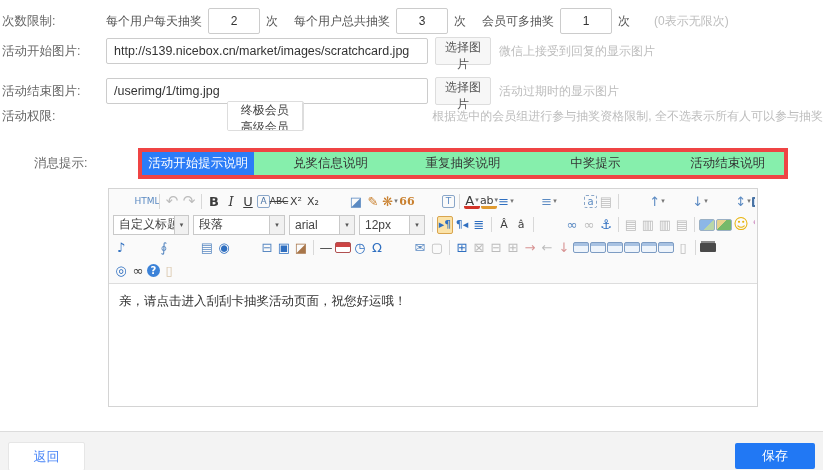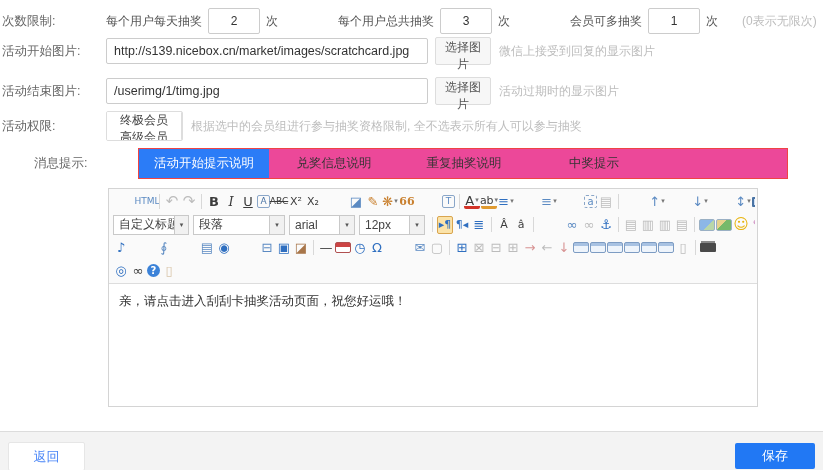--- a/index.html
+++ b/index.html
@@ -20,30 +20,30 @@
   
   #row-start{top:37px;left:2px;right:0;height:28px;}
   #row-end{top:77px;left:2px;right:0;height:28px;}
   .url-input{width:306px;height:24px;border:1px solid #ccc;border-radius:2px;padding:0 7px;
              font-size:12.5px;color:#333;font-family:inherit;}
   .pick-btn{margin-left:7px;width:56px;height:28px;background:#f7f7f7;border:1px solid #ddd;
             border-radius:2px;color:#555;font-size:12px;font-family:inherit;cursor:pointer;}
   .row .hint{margin-left:8px;}
 
   
-  #row-perm{top:112px;left:2px;right:0;height:28px;}
+  #row-perm{top:102px;left:2px;right:0;height:28px;justify-content:space-between;}
   .member-group{display:flex;height:28px;border:1px solid #ddd;border-radius:2px;overflow:hidden;background:#fff;flex-direction:column;}
   .member-btn{padding:0 13px;height:100%;background:#fff;border:none;border-right:1px solid #ddd;
               font-size:12px;color:#444;font-family:inherit;cursor:pointer;white-space:nowrap;}
   .member-group .member-btn:last-child{border-right:none;}
 
   
   #row-msg{top:148px;left:2px;right:0;height:31px;align-items:flex-start;}
   .row-label.msg{margin-top:7px;margin-left:32px;}
-  .tabs{display:flex;width:650px;height:31px;border:1px solid #ef4444;box-sizing:border-box;background:#ec4899;}
+  .tabs{display:flex;width:650px;height:31px;border:4px solid #ef4444;box-sizing:border-box;background:#86efac;gap:20px;}
   .tab{width:130px;display:flex;align-items:center;justify-content:center;font-size:12.5px;
        color:#333;cursor:pointer;}
   .tab.active{background:#2b7cf7;color:#fff;}
 
   
   .editor{position:absolute;left:108px;top:188px;width:650px;height:219px;border:1px solid #d4d4d4;
           box-sizing:border-box;background:#fff;}
   .toolbar{background:#fafafa;border-bottom:1px solid #ddd;padding:1px 2px;}
   .tb-row{display:flex;align-items:center;padding:1px 2px;gap:1px;flex-wrap:nowrap;overflow:hidden;height:21px;}
   .tb-icon{display:inline-flex;align-items:center;justify-content:center;min-width:16px;height:18px;
@@ -93,21 +93,21 @@
   .save-btn{position:absolute;right:8px;top:11px;width:80px;height:26px;background:#2178f4;border:none;
             border-radius:2px;color:#fff;font-size:13px;font-family:inherit;cursor:pointer;}
 </style>
 </head>
 <body>
 
 <div class="page">
 
   <div class="row" id="row-limit">
     <span class="row-label">次数限制:</span>
-    <span style="display:flex;align-items:flex-start;gap:44px;">
+    <span style="display:flex;align-items:flex-start;">
 
         <span class="lf">
           <span class="lf-label">每个用户每天抽奖</span>
           <input type="text" class="lf-input" value="2" style="">
           <span class="lf-suffix">次</span>
         </span>
 
         <span class="lf">
           <span class="lf-label">每个用户总共抽奖</span>
           <input type="text" class="lf-input" value="3" style="">
@@ -165,20 +165,23 @@
         </div>
 
         <div class="tab">
           <span>重复抽奖说明</span>
         </div>
 
         <div class="tab">
           <span>中奖提示</span>
         </div>
 
+        <div class="tab">
+          <span>活动结束说明</span>
+        </div>
       </div>
   </div>
 
   <div class="editor">
     <div class="toolbar">
       <div class="tb-row">
           <span class="tb-icon txt sm c-blue">HTML</span>
           <span class="tb-sep"></span>
           <span class="tb-icon dim lg">↶</span>
           <span class="tb-icon dim lg">↷</span>

